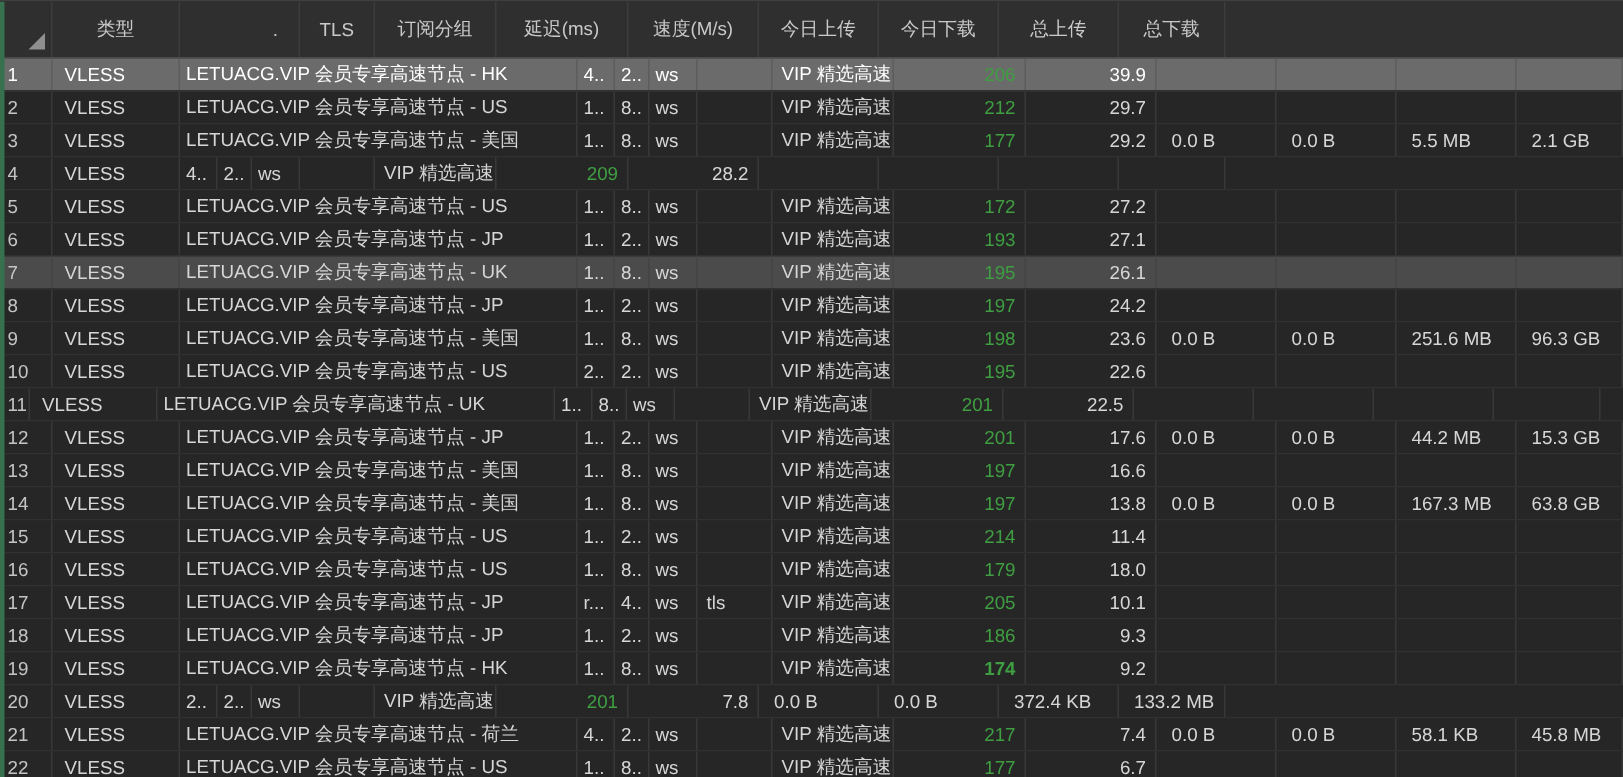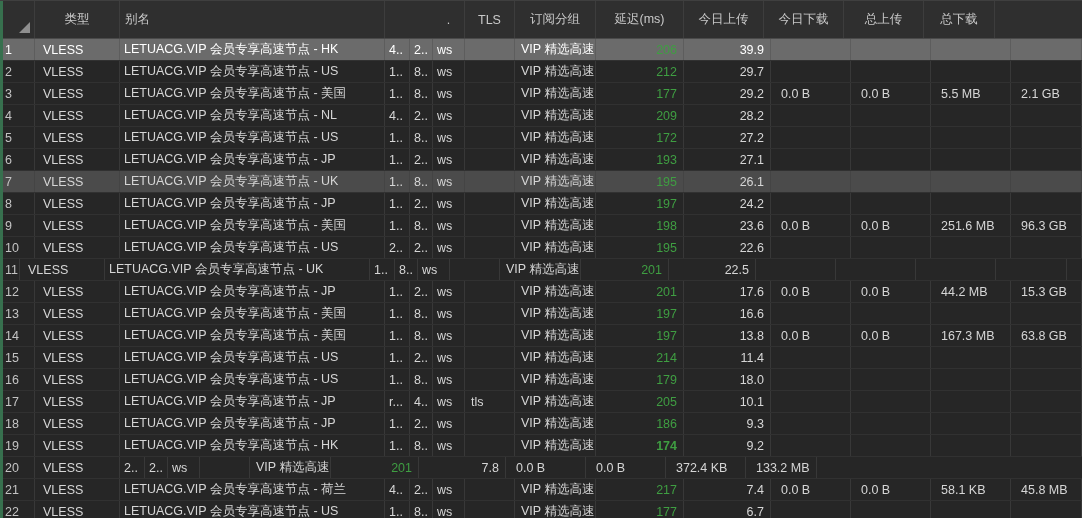--- a/index.html
+++ b/index.html
@@ -75,40 +75,40 @@
   <div class="left-edge" style="background: rgb(55, 112, 78);"></div>
   <div class="grid">
     <div class="hrow">
         <div class="hcell h-left" style="width: 35px;">
           <span></span>
           <div class="corner-tri"></div>
         </div>
         <div class="hcell" style="width: 85px;">
           <span>类型</span>
         </div>
-        <div class="hcell h-left" style="width: 265px;">
-          <span>别名</span>
-        </div>
         <div class="hcell no-sep" style="width: 25px;">
           <span></span>
         </div>
         <div class="hcell no-sep" style="width: 23px;">
           <span></span>
         </div>
         <div class="hcell" style="width: 32px;">
           <span>.</span>
         </div>
         <div class="hcell" style="width: 50px;">
           <span>TLS</span>
         </div>
         <div class="hcell" style="width: 81px;">
           <span>订阅分组</span>
         </div>
         <div class="hcell" style="width: 88px;">
           <span>延迟(ms)</span>
+        </div>
+        <div class="hcell" style="width: 87px;">
+          <span>速度(M/s)</span>
         </div>
         <div class="hcell" style="width: 80px;">
           <span>今日上传</span>
         </div>
         <div class="hcell" style="width: 80px;">
           <span>今日下载</span>
         </div>
         <div class="hcell" style="width: 80px;">
           <span>总上传</span>
         </div>
@@ -161,21 +161,20 @@
           <div class="cell delay" style="width: 88px; color: rgb(63, 158, 66);">177</div>
           <div class="cell right" style="width: 87px;">29.2</div>
           <div class="cell pad10" style="width: 80px;">0.0 B</div>
           <div class="cell pad10" style="width: 80px;">0.0 B</div>
           <div class="cell pad10" style="width: 80px;">5.5 MB</div>
           <div class="cell pad10" style="width: 71px;">2.1 GB</div>
         </div>
         <div class="row">
           <div class="cell num" style="width: 35px;">4</div>
           <div class="cell pad8" style="width: 85px;">VLESS</div>
-          <div class="cell" style="width: 265px;">LETUACG.VIP 会员专享高速节点 - NL</div>
           <div class="cell" style="width: 25px;">4..</div>
           <div class="cell" style="width: 23px;">2..</div>
           <div class="cell" style="width: 32px;">ws</div>
           <div class="cell pad6" style="width: 50px;"></div>
           <div class="cell pad6" style="width: 81px;">VIP 精选高速</div>
           <div class="cell delay" style="width: 88px; color: rgb(63, 158, 66);">209</div>
           <div class="cell right" style="width: 87px;">28.2</div>
           <div class="cell pad10" style="width: 80px;"></div>
           <div class="cell pad10" style="width: 80px;"></div>
           <div class="cell pad10" style="width: 80px;"></div>

